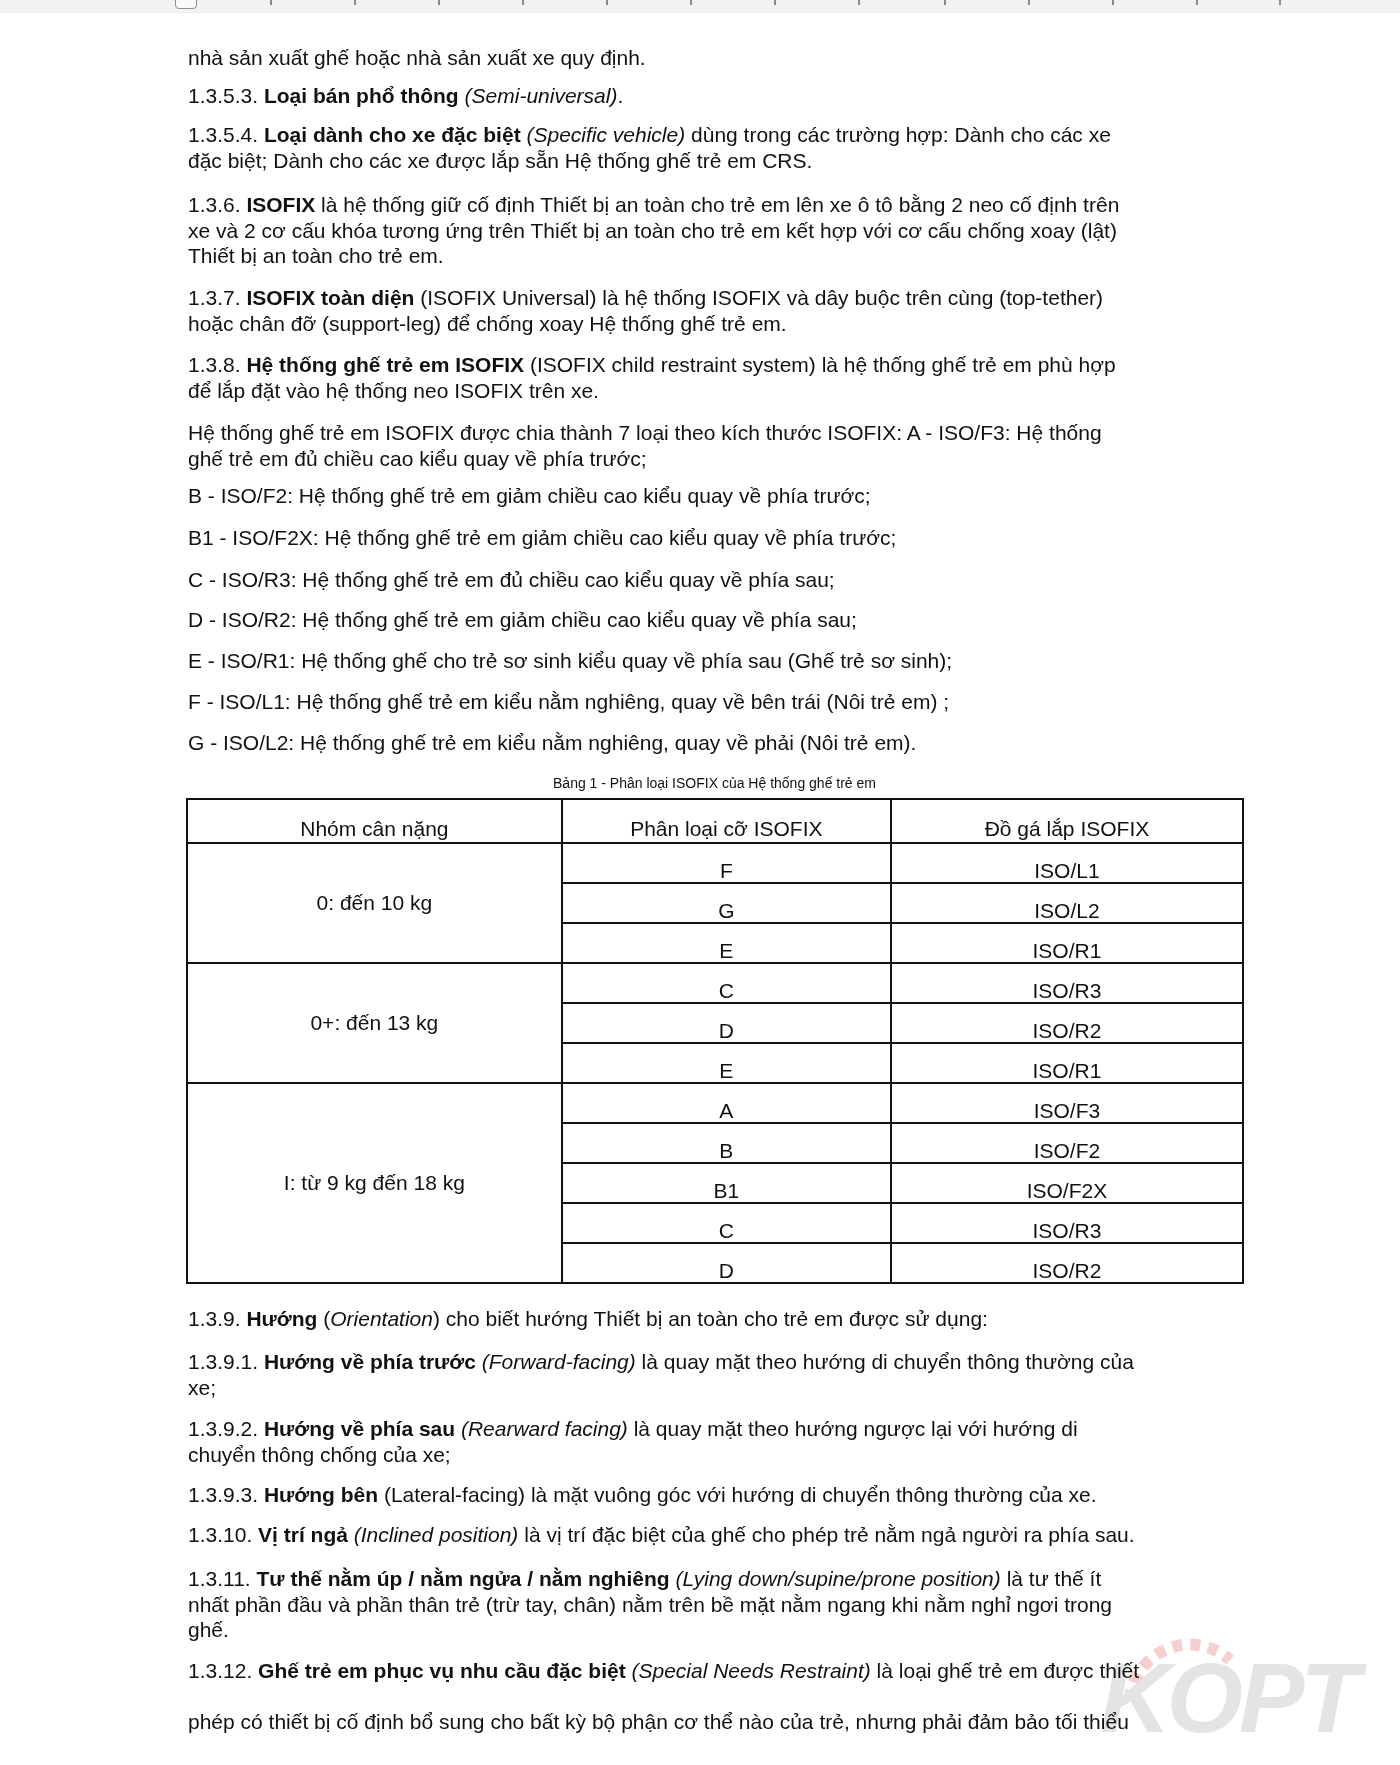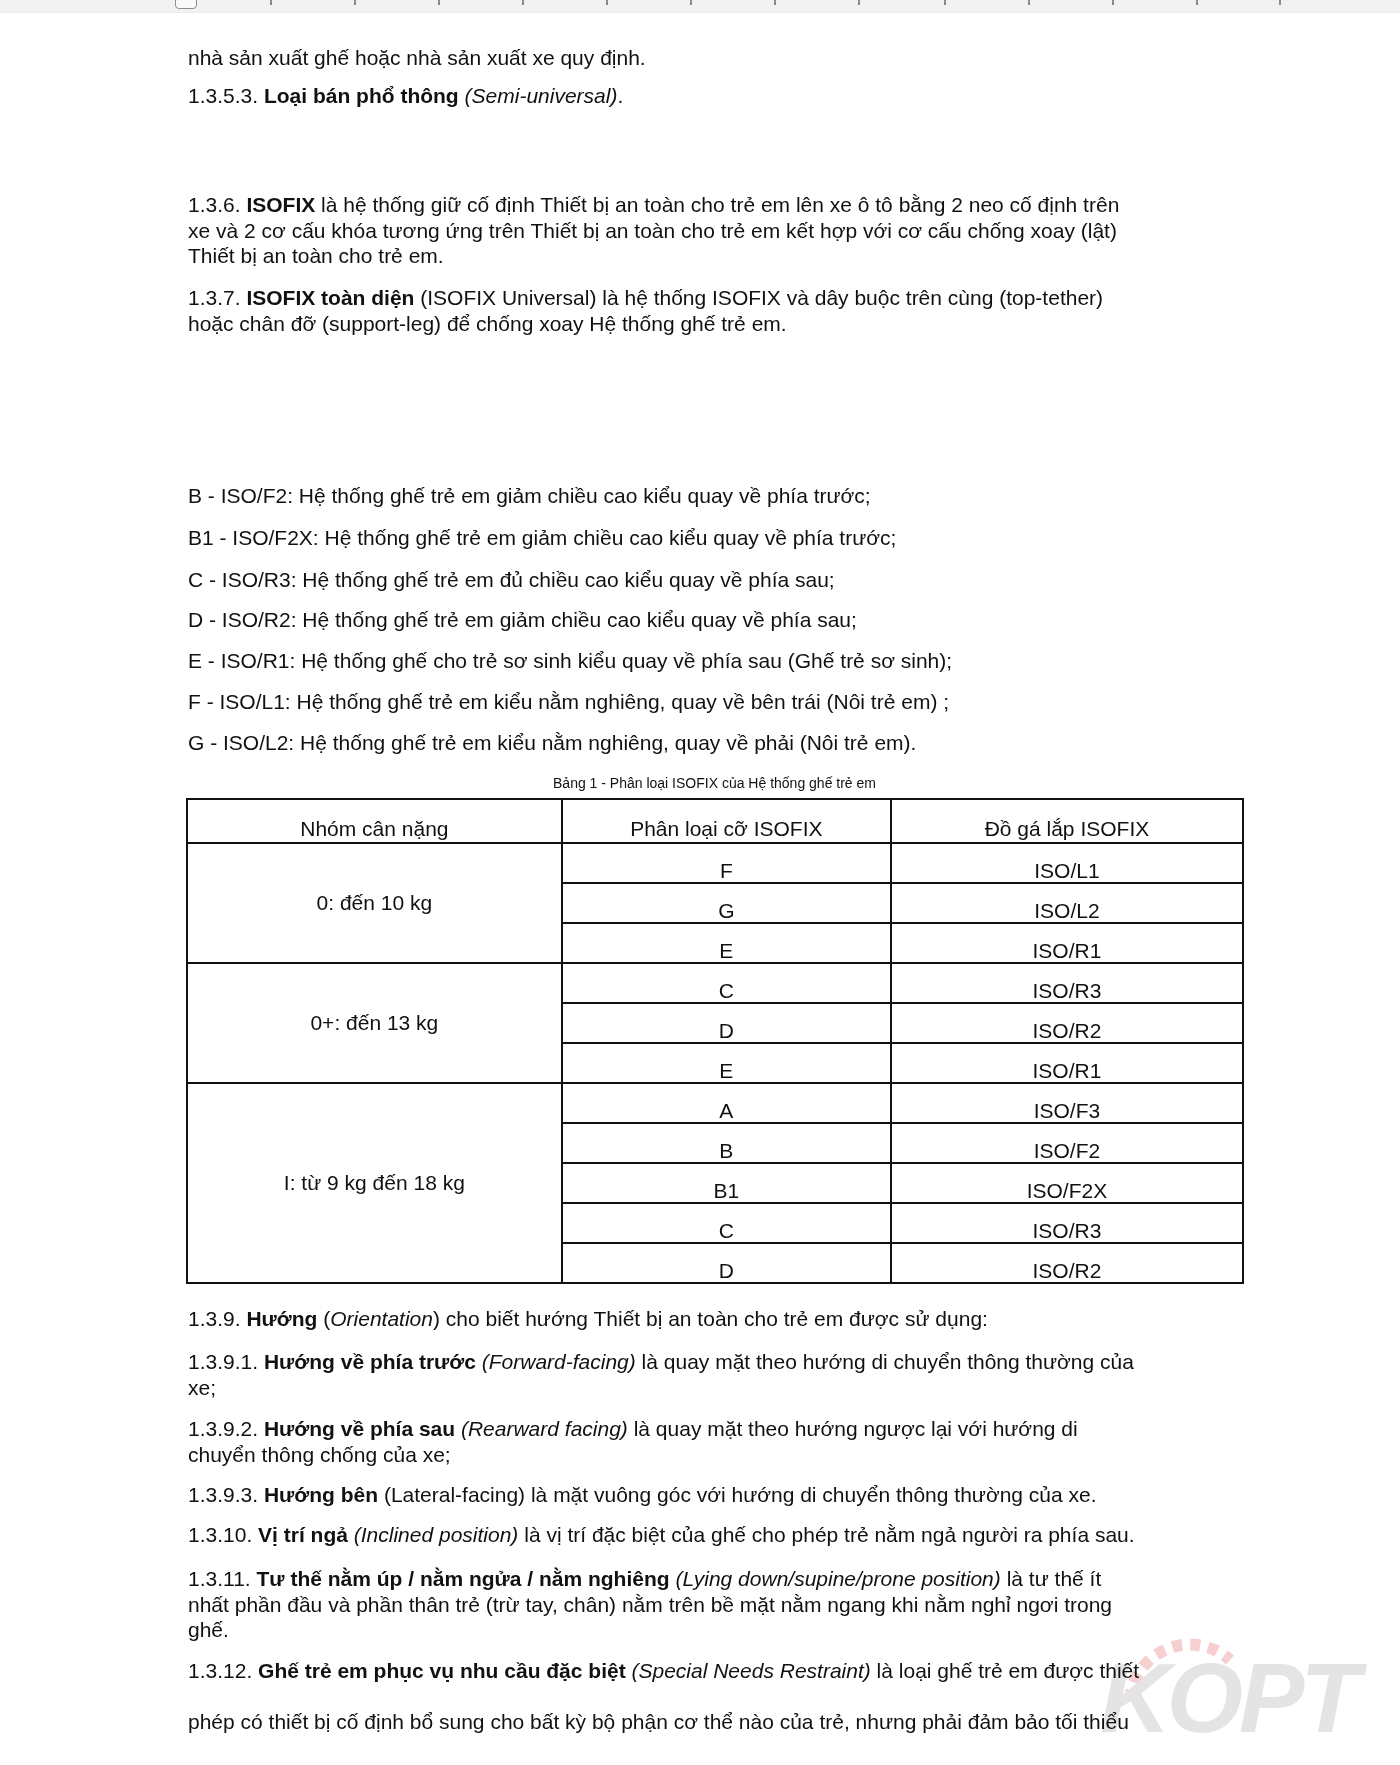--- a/index.html
+++ b/index.html
@@ -79,37 +79,54 @@
   <div class="p" style="top:45px">
     <span>nhà sản xuất ghế hoặc nhà sản xuất xe quy định.</span>
   </div>
 
   <div class="p" style="top:83px">
     <span>1.3.5.3.</span>
     <b>Loại bán phổ thông</b>
     <i>(Semi-universal)</i><span>.</span>
   </div>
 
+  <div class="p" style="top:122px">
+    <span>1.3.5.4.</span>
+    <b>Loại dành cho xe đặc biệt</b>
+    <i>(Specific vehicle)</i>
+    <span>dùng trong các trường hợp: Dành cho các xe</span><br>
+    <span>đặc biệt; Dành cho các xe được lắp sẵn Hệ thống ghế trẻ em CRS.</span>
+  </div>
 
   <div class="p" style="top:192px">
     <span>1.3.6.</span>
     <b>ISOFIX</b>
     <span>là hệ thống giữ cố định Thiết bị an toàn cho trẻ em lên xe ô tô bằng 2 neo cố định trên</span><br>
     <span>xe và 2 cơ cấu khóa tương ứng trên Thiết bị an toàn cho trẻ em kết hợp với cơ cấu chống xoay (lật)</span><br>
     <span>Thiết bị an toàn cho trẻ em.</span>
   </div>
 
   <div class="p" style="top:285px">
     <span>1.3.7.</span>
     <b>ISOFIX toàn diện</b>
     <span>(ISOFIX Universal) là hệ thống ISOFIX và dây buộc trên cùng (top-tether)</span><br>
     <span>hoặc chân đỡ (support-leg) để chống xoay Hệ thống ghế trẻ em.</span>
   </div>
 
-
+  <div class="p" style="top:352px">
+    <span>1.3.8.</span>
+    <b>Hệ thống ghế trẻ em ISOFIX</b>
+    <span>(ISOFIX child restraint system) là hệ thống ghế trẻ em phù hợp</span><br>
+    <span>để lắp đặt vào hệ thống neo ISOFIX trên xe.</span>
+  </div>
+
+  <div class="p" style="top:420px">
+    <span>Hệ thống ghế trẻ em ISOFIX được chia thành 7 loại theo kích thước ISOFIX: A - ISO/F3: Hệ thống</span><br>
+    <span>ghế trẻ em đủ chiều cao kiểu quay về phía trước;</span>
+  </div>
 
   <div class="p" style="top:483px"><span>B - ISO/F2: Hệ thống ghế trẻ em giảm chiều cao kiểu quay về phía trước;</span></div>
   <div class="p" style="top:525px"><span>B1 - ISO/F2X: Hệ thống ghế trẻ em giảm chiều cao kiểu quay về phía trước;</span></div>
   <div class="p" style="top:567px"><span>C - ISO/R3: Hệ thống ghế trẻ em đủ chiều cao kiểu quay về phía sau;</span></div>
   <div class="p" style="top:607px"><span>D - ISO/R2: Hệ thống ghế trẻ em giảm chiều cao kiểu quay về phía sau;</span></div>
   <div class="p" style="top:648px"><span>E - ISO/R1: Hệ thống ghế cho trẻ sơ sinh kiểu quay về phía sau (Ghế trẻ sơ sinh);</span></div>
   <div class="p" style="top:689px"><span>F - ISO/L1: Hệ thống ghế trẻ em kiểu nằm nghiêng, quay về bên trái (Nôi trẻ em) ;</span></div>
   <div class="p" style="top:730px"><span>G - ISO/L2: Hệ thống ghế trẻ em kiểu nằm nghiêng, quay về phải (Nôi trẻ em).</span></div>
 
   <div class="caption">Bảng 1 - Phân loại ISOFIX của Hệ thống ghế trẻ em</div>

